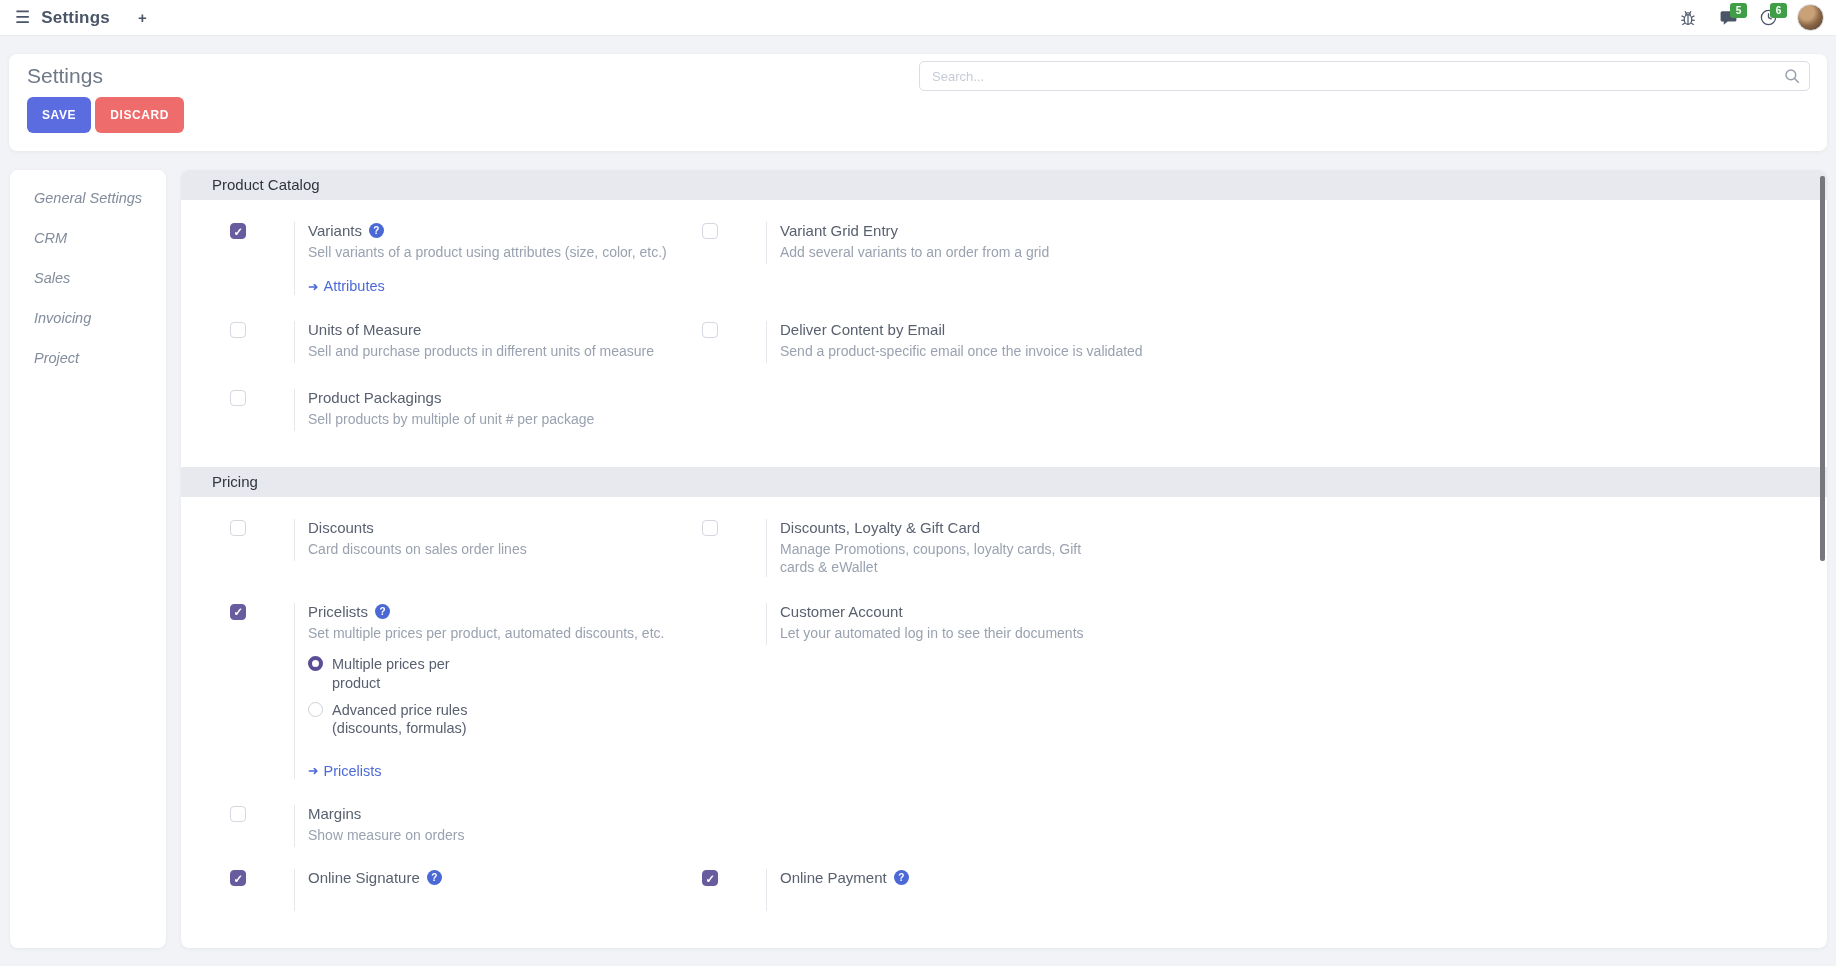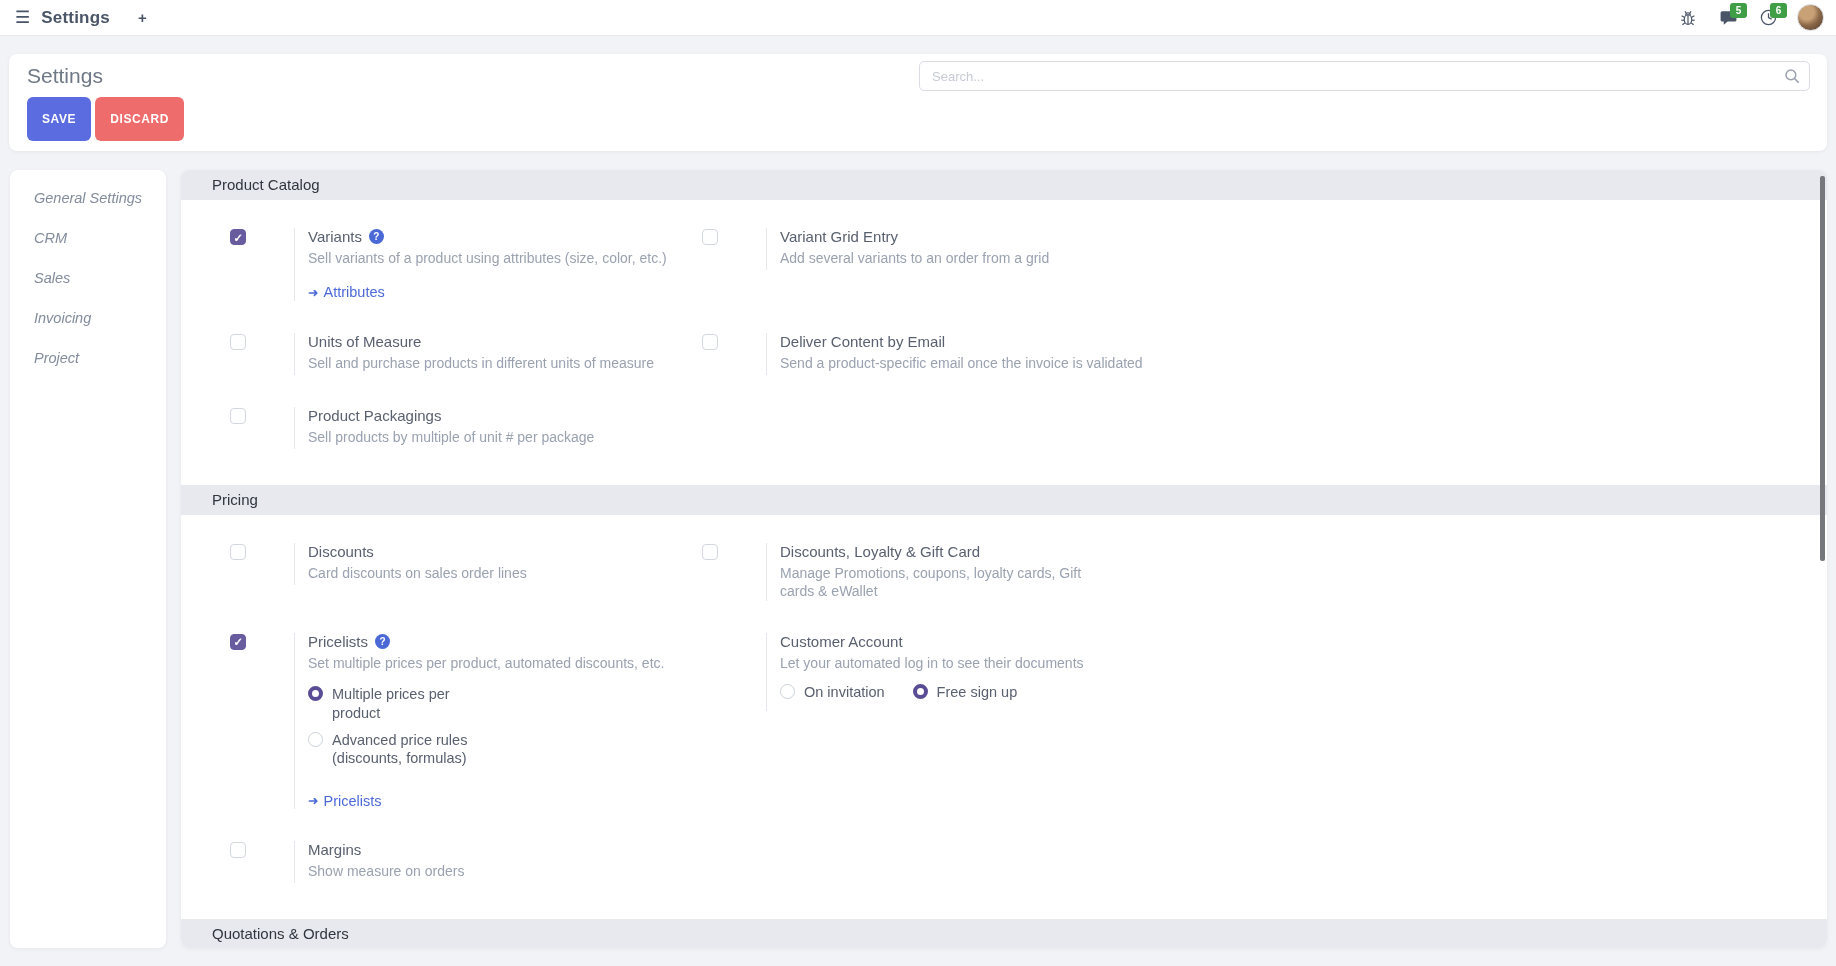--- a/index.html
+++ b/index.html
@@ -24,21 +24,21 @@
 
   
   .card { position:absolute; background:#fff; border-radius:8px; box-shadow:0 1px 4px rgba(0,0,0,.05); }
   .header-card { left:9px; top:54px; width:1818px; height:97px; padding:10px 17px 0 18px; }
   .sidebar-card { left:10px; top:170px; width:156px; height:778px; padding-top:2px; }
   .main-card { left:181px; top:170px; width:1646px; height:778px; overflow:hidden; }
 
   
   .page-title { font-size:21px; color:#6e7887; font-weight:500; }
   .btn-row { margin-top:9px; display:flex; gap:4px; }
-  .btn { border:none; border-radius:6px; height:44px; padding:0 15px;
+  .btn { border:none; border-radius:6px; height:36px; padding:0 15px;
     font-family:"Liberation Sans",sans-serif; font-size:12px; font-weight:700;
     letter-spacing:.6px; color:#fff; cursor:pointer; }
   .btn-save { background:#5b6be0; }
   .btn-discard { background:#ee6c6c; }
   .search-wrap { position:absolute; right:17px; top:7px; width:891px; height:30px; }
   .search-input { width:100%; height:100%; border:1px solid #dadde4; border-radius:5px;
     padding:0 34px 0 12px; font-size:13px; color:#5a6170; outline:none;
     font-family:"Liberation Sans",sans-serif; }
   .search-input::placeholder { color:#c6cbd6; }
   .search-icon { position:absolute; right:9px; top:6px; width:18px; height:18px; cursor:pointer; }
@@ -46,21 +46,21 @@
   
   .side-item { height:40px; line-height:40px; padding-left:24px; font-size:14.5px;
     color:#828c9c; cursor:pointer; white-space:nowrap; }
 
   
   .section-header { height:30px; line-height:30px; background:#e7e9ee;
     padding-left:31px; font-size:15px; font-weight:400; color:#30353f; }
   .section + .section .section-header { margin-top:36px; }
   .settings-grid { display:grid; grid-template-columns:472px 472px; row-gap:26px;
     padding:22px 0 0 49px; }
-  .setting { position:relative; padding-left:64px; min-height:42px;margin-top:6px; }
+  .setting { position:relative; padding-left:64px; min-height:42px; }
   .cb { position:absolute; left:0; top:1px; width:16px; height:16px; border-radius:4px;
     border:1px solid #d3d7df; background:#fff; cursor:pointer; }
   .cb.checked { background:#695c9e; border-color:#695c9e; }
   .cb.checked::after { content:"✓"; position:absolute; left:2.5px; top:0.5px;
     color:#fff; font-size:11.5px; font-weight:700; }
   .setting-body { border-left:1px solid #e4e7ec; padding-left:13px; min-height:42px; }
   .setting-label { font-size:15px; color:#59606f; display:flex; align-items:center; gap:7px; }
   .help-icon { width:15px; height:15px; border-radius:50%; background:#4b69d6; color:#fff;
     font-size:10px; font-weight:700; display:inline-flex; align-items:center;
     justify-content:center; cursor:pointer; }
@@ -245,46 +245,35 @@
           <div class="setting-link">Pricelists</div>
         </div>
       </div>
       <div class="setting no-checkbox">
 
         <div class="setting-body">
           <div class="setting-label">
               <span>Customer Account</span>
             </div>
           <div class="setting-desc">Let your automated log in to see their documents</div>
-          <div class="radio-group-inline">
-            <div class="radio-row">
-              <span class="radio"></span>
-              <span class="radio-label">On invitation</span>
-            </div>
-            <div class="radio-row">
-              <span class="radio selected"></span>
-              <span class="radio-label">Free sign up</span>
-            </div>
-          </div>
         </div>
       </div>
       <div class="setting">
         <div class="cb"></div>
         <div class="setting-body">
           <div class="setting-label">
               <span>Margins</span>
             </div>
           <div class="setting-desc">Show measure on orders</div>
         </div>
       </div>
     </div>
   </div>
 
   <div class="section">
-    <div class="section-header">Quotations &amp; Orders</div>
     <div class="settings-grid">
       <div class="setting">
         <div class="cb checked"></div>
         <div class="setting-body">
           <div class="setting-label">
               <span>Online Signature</span>
               <span class="help-icon">?</span>
             </div>
 
         </div>

